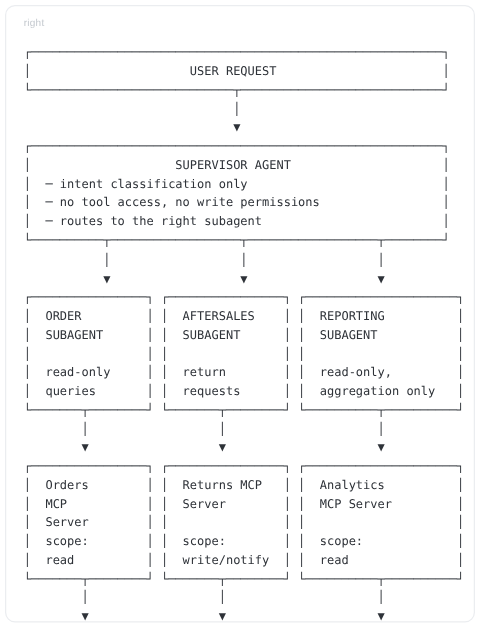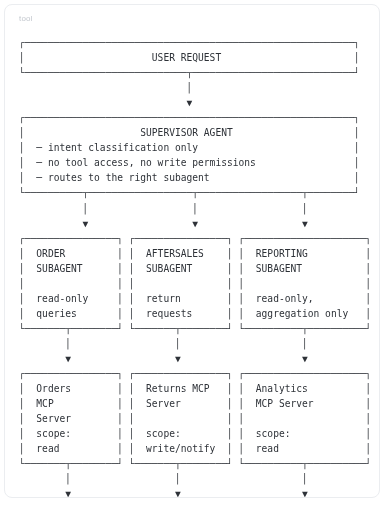--- a/index.html
+++ b/index.html
@@ -47,21 +47,21 @@
     letter-spacing: 0px;
     color: #2e3238;
     white-space: pre;
     tab-size: 4;
   }
 </style>
 </head>
 <body>
 
 <div class="code-card">
-  <div class="lang-label">tool</div>
+  <div class="lang-label">right</div>
   <pre class="ascii-art">┌─────────────────────────────────────────────────────────┐
 │                      USER REQUEST                       │
 └────────────────────────────┬────────────────────────────┘
                              │
                              ▼
 ┌─────────────────────────────────────────────────────────┐
 │                    SUPERVISOR AGENT                     │
 │  ─ intent classification only                           │
 │  ─ no tool access, no write permissions                 │
 │  ─ routes to the right subagent                         │

